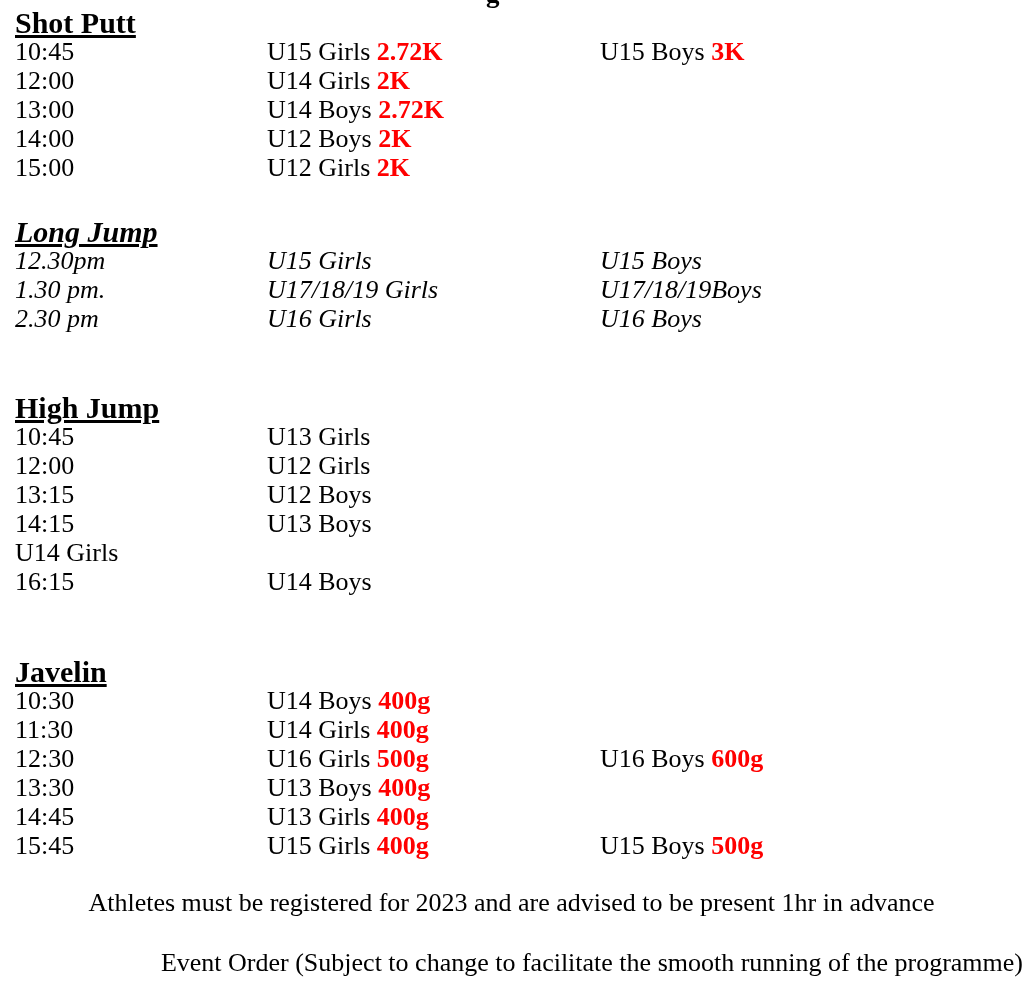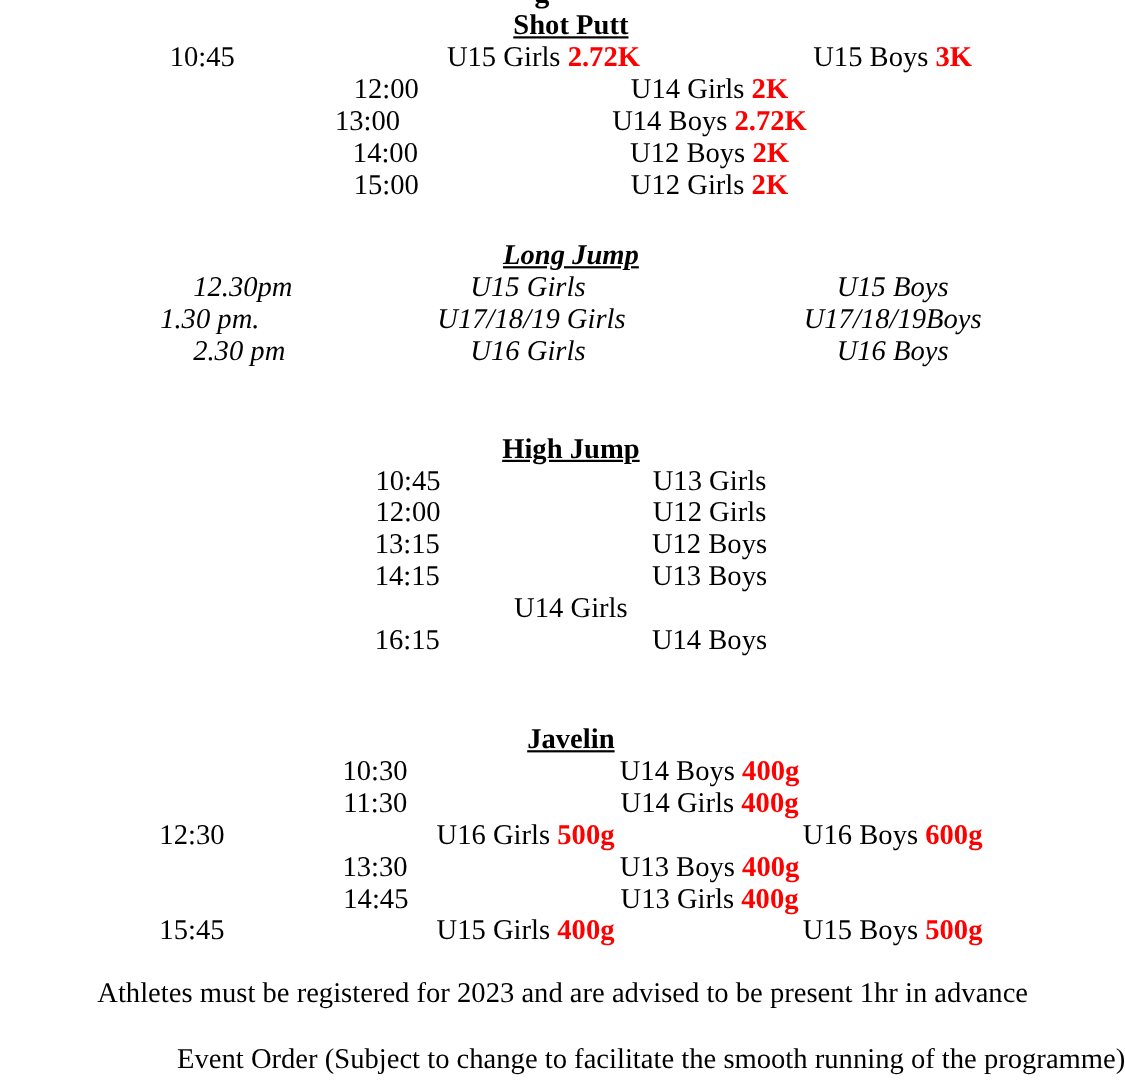--- a/index.html
+++ b/index.html
@@ -31,29 +31,27 @@
   }
   .event-section {
     padding-left: 15px;
   }
   .event-section:nth-of-type(1) { margin-top: 8px; }
   .event-section:nth-of-type(2) { margin-top: 35px; font-style: italic; }
   .event-section:nth-of-type(3) { margin-top: 60px; }
   .event-section:nth-of-type(4) { margin-top: 61px; }
   .event-title {
     margin: 0;
-    font-size: 26px;
+    font-size: 30px;
     line-height: 29px;
     font-weight: bold;
     text-decoration: underline;
-    text-align: center;
   }
   .event-row {
     display: flex;
-    justify-content: center;
   }
   .event-row .time {
     flex: none;
     width: 252px;
   }
   .event-row .entry {
     flex: none;
     width: 333px;
     white-space: nowrap;
   }

